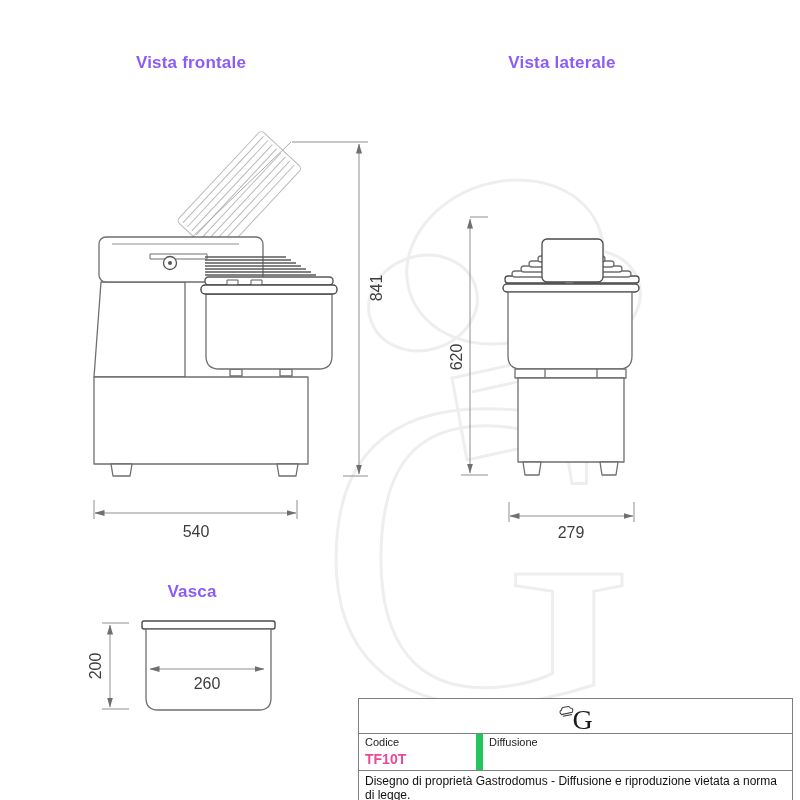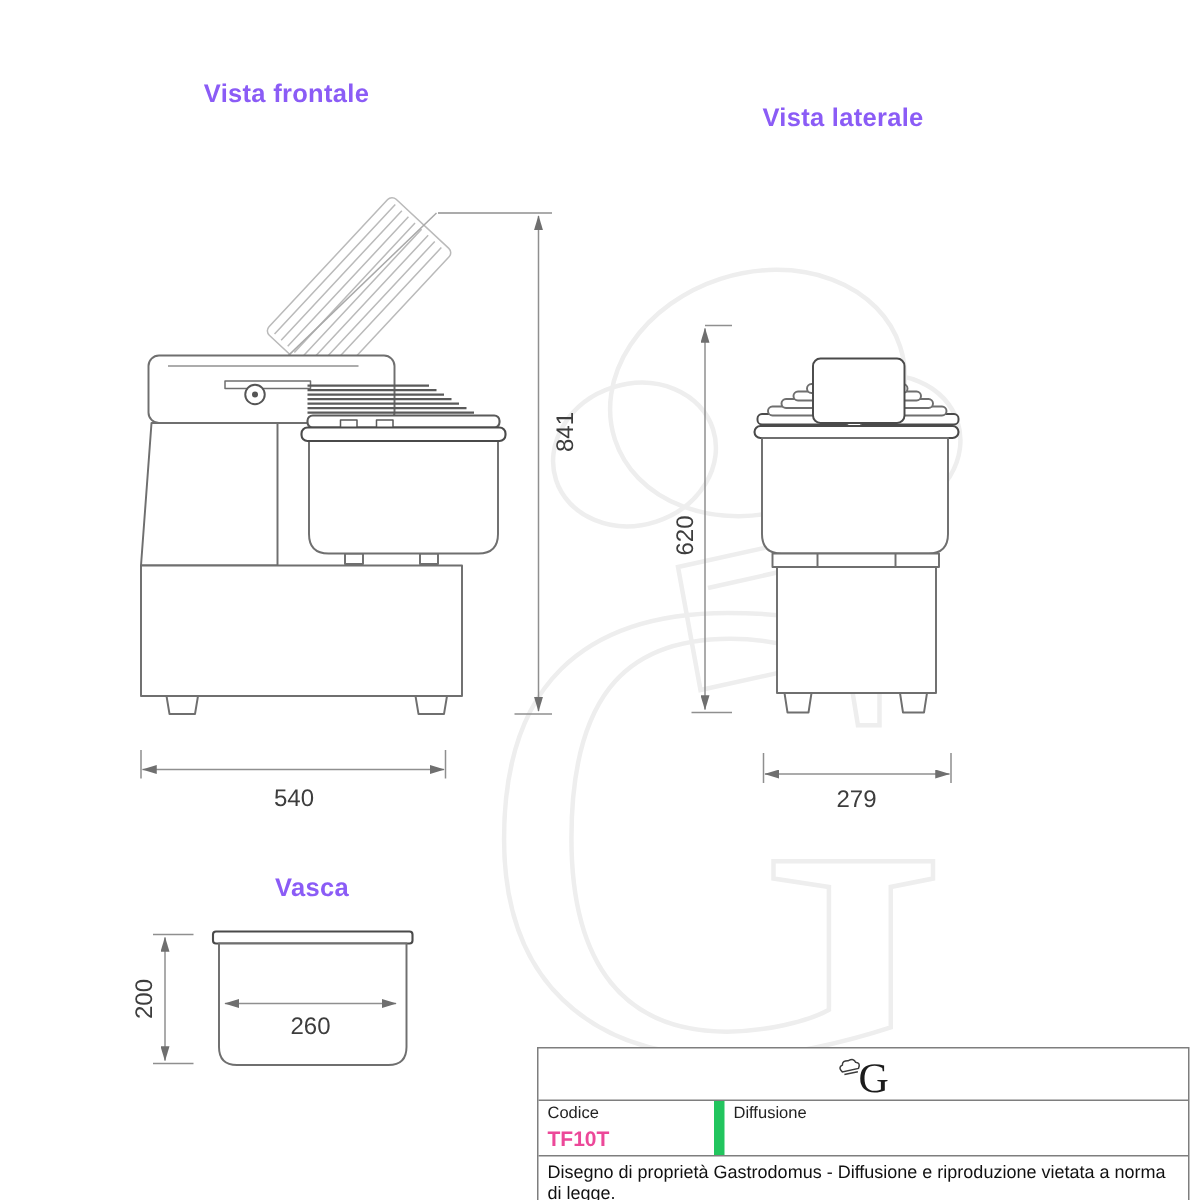--- a/index.html
+++ b/index.html
@@ -131,22 +131,22 @@
       <text class="dim-text" x="382" y="288" text-anchor="middle" transform="rotate(-90 382 288)">841</text>
       <text class="dim-text" x="462" y="357" text-anchor="middle" transform="rotate(-90 462 357)">620</text>
       <text class="dim-text" x="196" y="537" text-anchor="middle">540</text>
       <text class="dim-text" x="571" y="538" text-anchor="middle">279</text>
       <text class="dim-text" x="101" y="666" text-anchor="middle" transform="rotate(-90 101 666)">200</text>
       <text class="dim-text" x="207" y="689" text-anchor="middle">260</text>
     </g>
   </svg>
 
   <div class="view-title" style="left:191px;top:53px;">Vista frontale</div>
-  <div class="view-title" style="left:562px;top:53px;margin-top:16px;">Vista laterale</div>
-  <div class="view-title" style="left:208px;top:582px;">Vasca</div>
+  <div class="view-title" style="left:562px;top:53px;">Vista laterale</div>
+  <div class="view-title" style="left:192px;top:582px;">Vasca</div>
 
   <div class="title-block">
     <div class="tb-logo">
       <svg class="hat-icon" width="17" height="13" viewBox="0 0 17 13">
         <g transform="rotate(-12 8.5 6.5)" stroke="#3c3c3c" stroke-width="1" fill="#ffffff">
           <path d="M3 8.5 Q0.5 5 4 4 Q4.5 1 8.5 2 Q12.5 1 13 4 Q16.5 5 14 8.5 Z"></path>
           <path d="M4 10.5 H13.2" fill="none"></path>
         </g>
       </svg>
       <span class="tb-g">G</span>

